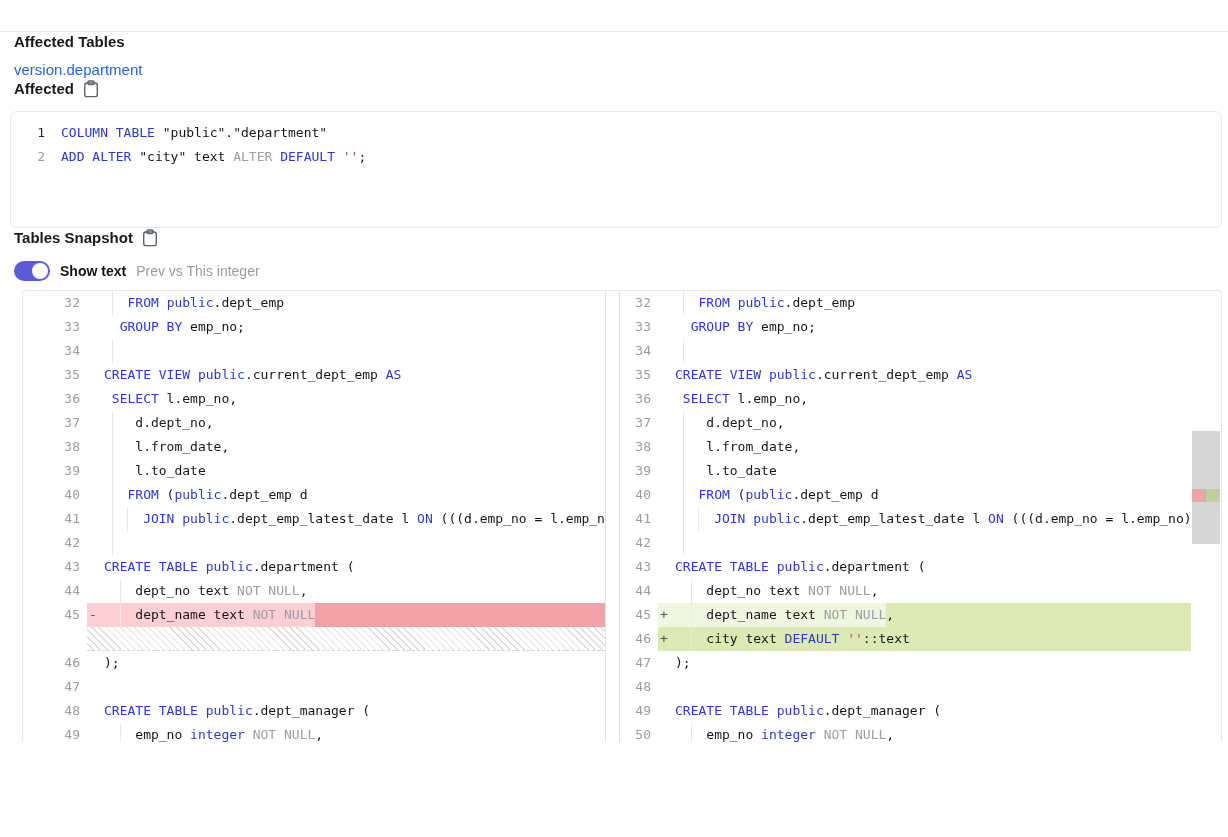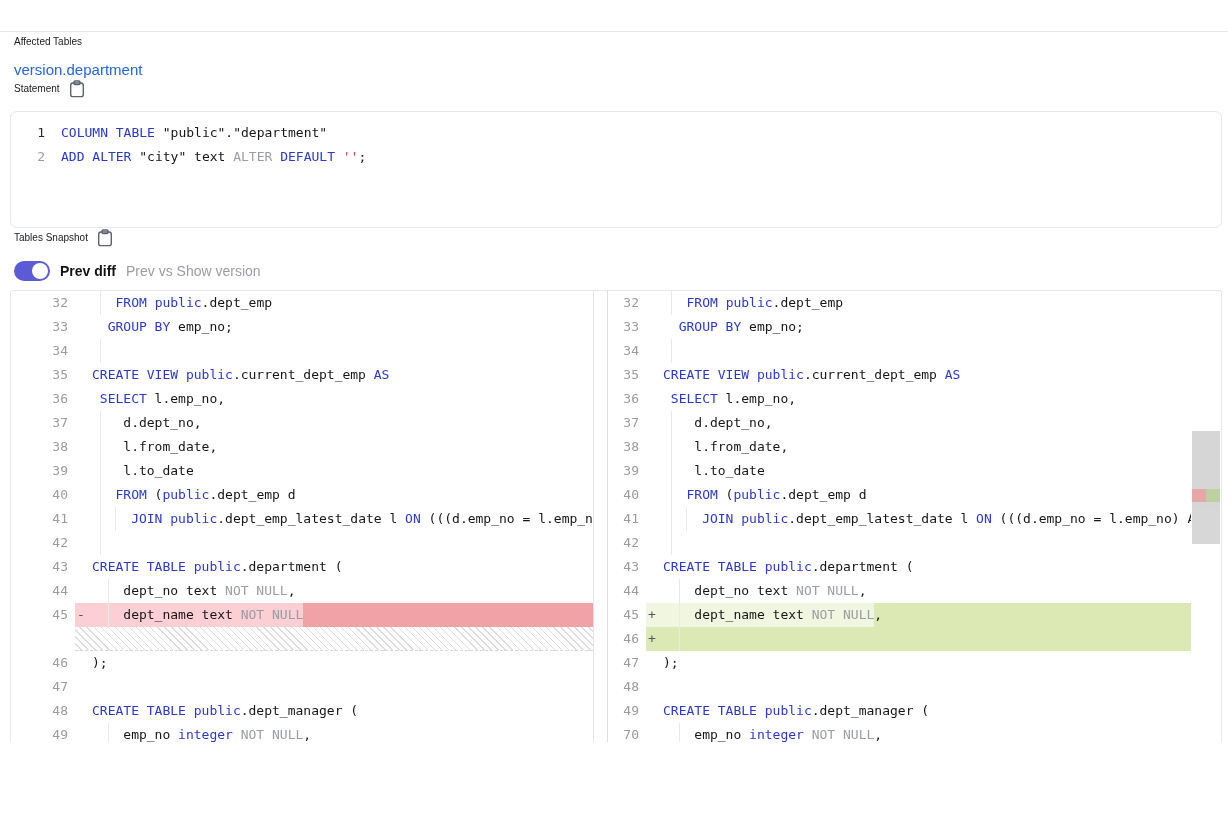--- a/index.html
+++ b/index.html
@@ -4,21 +4,21 @@
 <style>
   :root{
     --kw:#2a38d0; --plain:#161616; --muted:#9a9da3; --str:#dc3b3b;
     --delLine:#fbcfd4; --delChar:#f1a2a6; --addLight:#f0f6e0; --addStrong:#dce9b4;
     --accent:#5b5bd6; --link:#2563eb; --border:#e5e7eb; --lnum:#9b9b9b;
   }
   *{box-sizing:border-box}
   html,body{margin:0;padding:0;background:#fff;width:1228px;height:837px;overflow:hidden;
     font-family:"Liberation Sans",sans-serif;color:#1a1d21}
   .top-divider{margin-top:31px;border-top:1px solid var(--border)}
-  h2.sec{font-size:10px;font-weight:400;color:#17191c;margin:0 0 0 14px;line-height:20px;display:flex;align-items:center;gap:9px}
+  h2.sec{font-size:15px;font-weight:700;color:#17191c;margin:0 0 0 14px;line-height:20px;display:flex;align-items:center;gap:9px}
   .h-affected{margin-top:28px}
   .h-statement{margin-top:33px}
   .h-schema{margin-top:30px}
   .tbl-link{display:inline-block;margin:9px 0 0 14px;font-size:15px;color:var(--link);text-decoration:none;line-height:18px;cursor:pointer}
   .copy-btn{background:none;border:none;padding:0;margin:0;cursor:pointer;display:inline-flex;align-items:center}
   .copy-btn svg{stroke:#5a626c;fill:none;stroke-width:1.4}
 
   
   .codeblock{margin:12px 6px 0 10px;border:1px solid var(--border);border-radius:7px;height:117px;
     overflow:hidden;background:#fff;padding-top:9px}
@@ -31,21 +31,21 @@
   .tk-k{color:var(--kw)} .tk-p{color:var(--plain)} .tk-g{color:var(--muted)} .tk-s{color:var(--str)}
 
   
   .toggle-row{display:flex;align-items:center;margin:13px 0 0 14px;gap:10px}
   .switch{width:36px;height:20px;border-radius:10px;background:var(--accent);position:relative;border:none;cursor:pointer;flex:none;padding:0}
   .switch .knob{position:absolute;top:2px;right:2px;width:16px;height:16px;border-radius:50%;background:#fff}
   .toggle-label{font-size:14px;font-weight:700;color:#141414}
   .toggle-hint{font-size:14px;color:#9b9ba1}
 
   
-  .diff{margin:9px 6px 0 10px;border:1px solid var(--border);border-bottom:none;border-radius:3px 3px 0 0;
+  .diff{margin:9px 6px 0 22px;border:1px solid var(--border);border-bottom:none;border-radius:3px 3px 0 0;
     height:452px;display:flex;overflow:hidden;background:#fff}
   .pane{overflow:hidden}
   .pane-left{width:583px;border-right:1px solid #e3e4e6;flex:none}
   .ruler-gap{width:14px;flex:none;border-right:1px solid #dcdee1}
   .pane-right{flex:1;position:relative}
   .drow{display:flex;height:24px}
   .drow .num{flex:none;text-align:right;color:var(--lnum);padding-right:7px}
   .pane-left .num{width:64px}
   .pane-right .num{width:38px}
   .rowbody{flex:1;display:flex;min-width:0}
@@ -71,21 +71,21 @@
 <body>
 
 
 
 <div class="top-divider"></div>
 
 <h2 class="sec h-affected">Affected Tables</h2>
 <a class="tbl-link" href="#">version.department</a>
 
 <h2 class="sec h-statement">
-  <span>Statement</span>
+  <span>Affected</span>
   <button class="copy-btn" title="Copy">
     <svg width="16" height="18" viewBox="0 0 16 18">
       <rect x="1.7" y="3" width="12.6" height="13.6" rx="2.2"></rect>
       <rect x="5" y="1" width="6" height="3.6" rx="1.1"></rect>
     </svg>
   </button>
 </h2>
 
 <div class="codeblock mono" id="stmt-block">
     <div class="srow active">
@@ -105,22 +105,22 @@
       <rect x="1.7" y="3" width="12.6" height="13.6" rx="2.2"></rect>
       <rect x="5" y="1" width="6" height="3.6" rx="1.1"></rect>
     </svg>
   </button>
 </h2>
 
 <div class="toggle-row">
   <button class="switch" aria-checked="true">
     <span class="knob"></span>
   </button>
-  <span class="toggle-label">Prev diff</span>
-  <span class="toggle-hint">Prev vs Show version</span>
+  <span class="toggle-label">Show text</span>
+  <span class="toggle-hint">Prev vs This integer</span>
 </div>
 
 <div class="diff mono">
   <div class="pane pane-left" id="pane-left">
       <div class="drow ctx">
         <span class="num">32</span>
         <span class="rowbody">
           <span class="mark"></span>
           <span class="code">
             <i class="guide" style="left: 8px;"></i>
@@ -446,20 +446,21 @@
             <span class="fill"><span class="text"><span class="tk-p">,</span></span></span>
           </span>
         </span>
       </div>
       <div class="drow addfull">
         <span class="num">46</span>
         <span class="rowbody">
           <span class="mark">+</span>
           <span class="code">
             <i class="guide" style="left: 16px;"></i>
+            <span class="text"><span class="tk-p">    city text </span><span class="tk-k">DEFAULT</span><span class="tk-p"> </span><span class="tk-s">''</span><span class="tk-p">::text</span></span>
           </span>
         </span>
       </div>
       <div class="drow ctx">
         <span class="num">47</span>
         <span class="rowbody">
           <span class="mark"></span>
           <span class="code">
             <span class="text"><span class="tk-p">);</span></span>
           </span>
@@ -477,21 +478,21 @@
       <div class="drow ctx">
         <span class="num">49</span>
         <span class="rowbody">
           <span class="mark"></span>
           <span class="code">
             <span class="text"><span class="tk-k">CREATE TABLE</span><span class="tk-p"> </span><span class="tk-k">public</span><span class="tk-p">.dept_manager (</span></span>
           </span>
         </span>
       </div>
       <div class="drow ctx">
-        <span class="num">70</span>
+        <span class="num">50</span>
         <span class="rowbody">
           <span class="mark"></span>
           <span class="code">
             <i class="guide" style="left: 16px;"></i>
             <span class="text"><span class="tk-p">    emp_no </span><span class="tk-k">integer</span><span class="tk-p"> </span><span class="tk-g">NOT NULL</span><span class="tk-p">,</span></span>
           </span>
         </span>
       </div>
     </div>
 </div>

